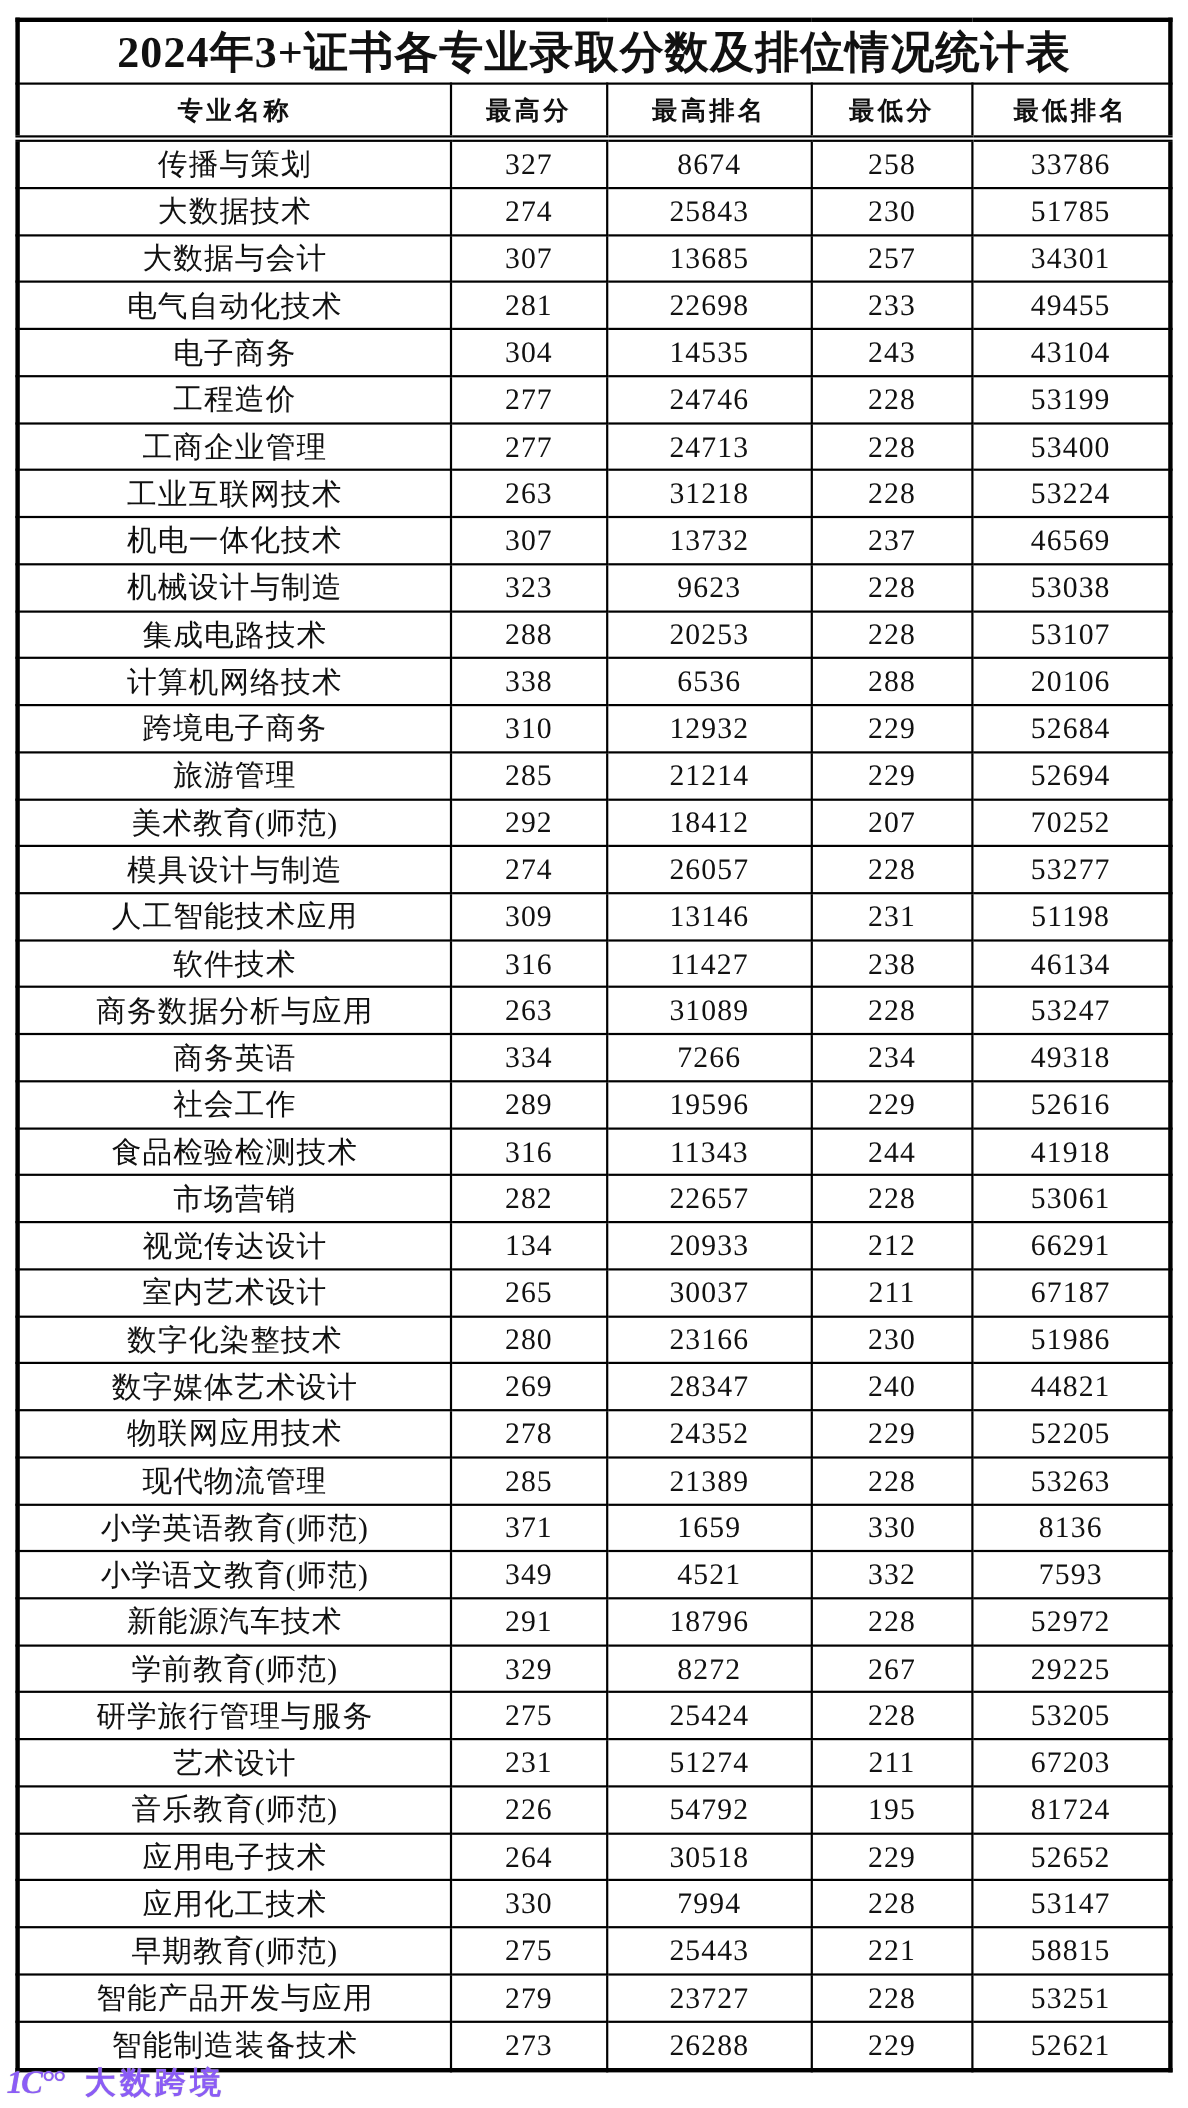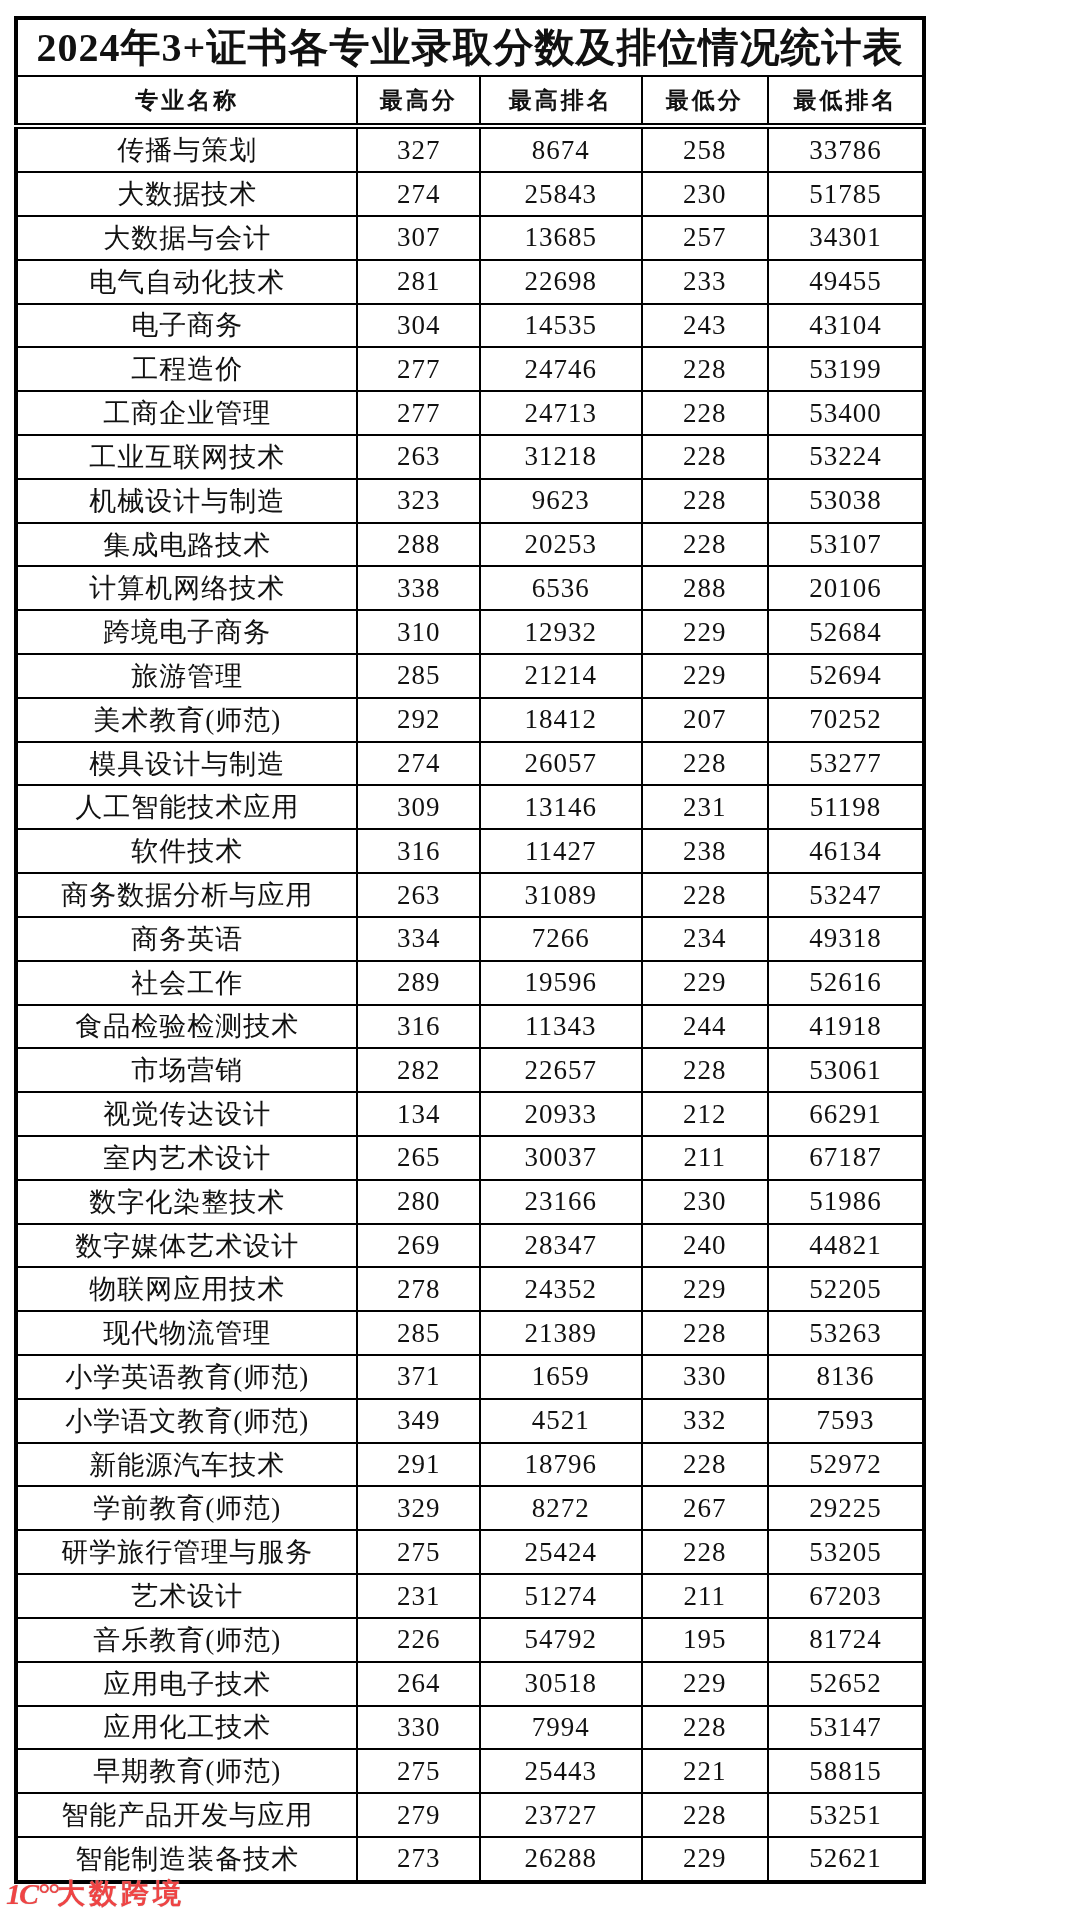--- a/index.html
+++ b/index.html
@@ -11,21 +11,21 @@
     width: 1080px;
     height: 1916px;
     position: relative;
     font-family: "Liberation Serif", "DejaVu Serif", serif;
     color: #111111;
   }
   table.stats {
     position: absolute;
     left: 14px;
     top: 16px;
-    width: 912px;
+    width: 1052px;
     height: 1868px;
     border-collapse: collapse;
     table-layout: fixed;
     border: 4px solid #000000;
     background: #ffffff;
   }
   .stats th, .stats td {
     border: 2px solid #000000;
     text-align: center;
     vertical-align: middle;
@@ -52,22 +52,22 @@
     font-weight: 400;
     letter-spacing: 1px;
   }
   .watermark {
     position: absolute;
     left: 6px;
     top: 1874px;
     height: 40px;
     display: flex;
     align-items: center;
-    gap: 0;
-    color: #ef4444;
+    gap: 20px;
+    color: #8b5cf6;
     text-shadow: 0 0 1px #bfbfbf;
     user-select: none;
   }
   .watermark .wm-logo {
     font-size: 30px;
     font-weight: 700;
     font-style: italic;
     letter-spacing: -2px;
   }
   .watermark .wm-text {
@@ -150,20 +150,27 @@
         <td>53400</td>
       </tr>
       <tr>
         <td>工业互联网技术</td>
         <td>263</td>
         <td>31218</td>
         <td>228</td>
         <td>53224</td>
       </tr>
       <tr>
+        <td>机电一体化技术</td>
+        <td>307</td>
+        <td>13732</td>
+        <td>237</td>
+        <td>46569</td>
+      </tr>
+      <tr>
         <td>机械设计与制造</td>
         <td>323</td>
         <td>9623</td>
         <td>228</td>
         <td>53038</td>
       </tr>
       <tr>
         <td>集成电路技术</td>
         <td>288</td>
         <td>20253</td>

